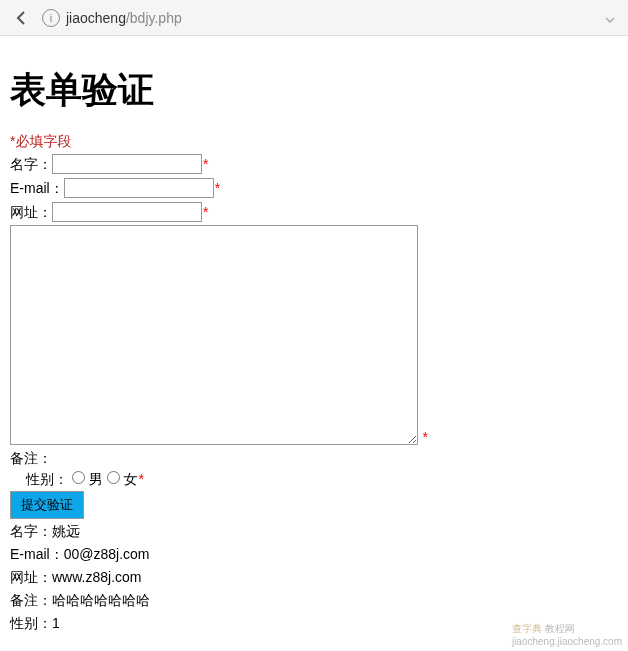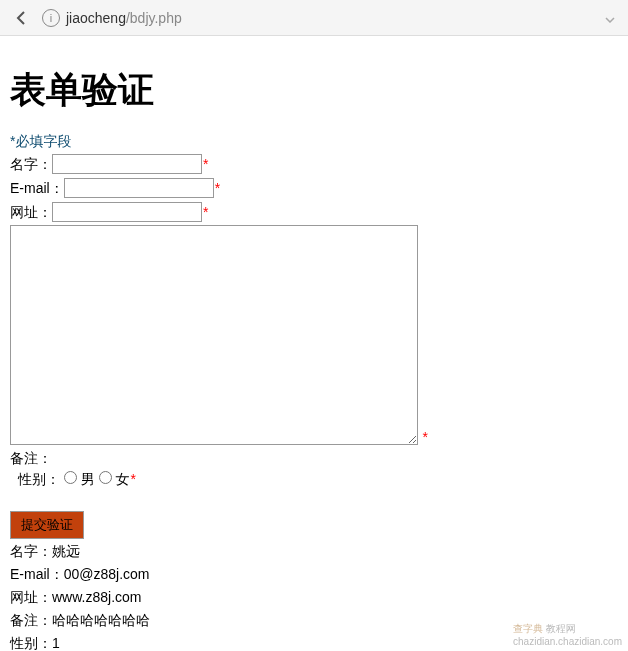--- a/index.html
+++ b/index.html
@@ -62,21 +62,21 @@
     }
     .page-content {
       padding: 10px;
     }
     h2.page-title {
       font-size: 36px;
       font-weight: bold;
       margin: 20px 0 18px 0;
     }
     .required-note {
-      color: #0c4a6e;
+      color: #b91c1c;
     }
     .form-row {
       margin: 2px 0;
       line-height: 22px;
       display: flex;
       align-items: center;
     }
     .form-row label {
       white-space: nowrap;
     }
@@ -105,27 +105,27 @@
       resize: both;
       display: block;
     }
     .textarea-asterisk {
       color: red;
       position: absolute;
       right: -8px;
       bottom: 0;
     }
     .radio-row {
-      margin: 2px 8px;
+      margin: 2px 16px;
     }
     .submit-btn {
-      margin-top: 20px;
+      margin-top: 0;
       padding: 4px 10px;
       border: 1px solid #999;
-      background: #c2410c;
+      background: #0ea5e9;
       font-size: 13px;
       cursor: pointer;
       font-family: inherit;
     }
     .output-row {
       margin: 2px 0;
       line-height: 21px;
     }
     .watermark {
       position: absolute;
@@ -215,14 +215,14 @@
     <span>备注：</span><span>哈哈哈哈哈哈哈</span>
   </div>
   <div class="output-row">
     <span>性别：</span><span>1</span>
   </div>
 </div>
 
 <div class="watermark">
   <span class="brand">查字典</span>
   <span>教程网</span><br>
-  <span>chazidian.chazidian.com</span>
+  <span>jiaocheng.jiaocheng.com</span>
 </div>
 
 </body></html>

